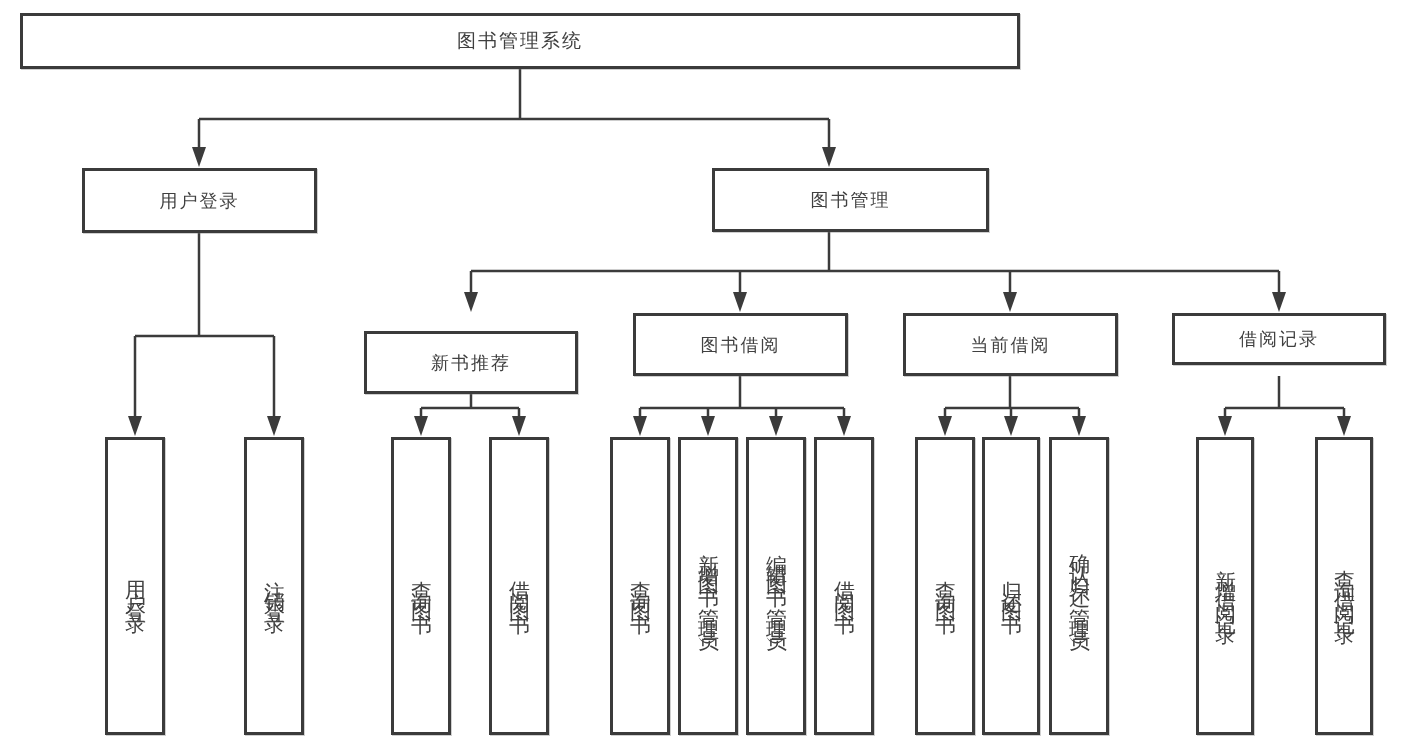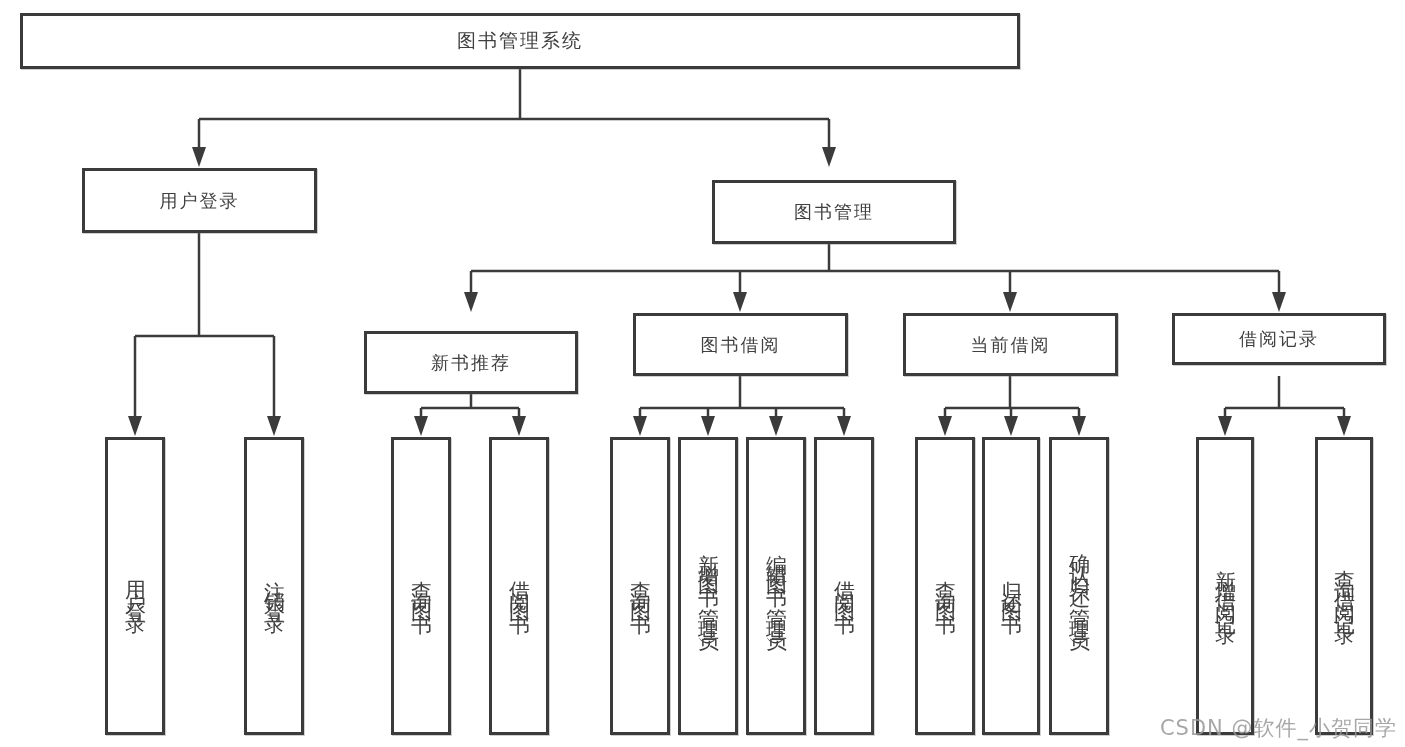--- a/index.html
+++ b/index.html
@@ -125,21 +125,21 @@
     </g>
   </svg>
 
   <div class="box root" style="left:20px; top:13px; width:1000px; height:56px;">
     <span class="lbl">图书管理系统</span>
   </div>
 
   <div class="box" style="left:82px; top:168px; width:235px; height:65px;">
     <span class="lbl">用户登录</span>
   </div>
-  <div class="box" style="left:712px; top:168px; width:244px; height:64px;margin-top:12px;">
+  <div class="box" style="left:712px; top:168px; width:277px; height:64px;">
     <span class="lbl">图书管理</span>
   </div>
 
   <div class="box" style="left:364px; top:331px; width:214px; height:63px;">
     <span class="lbl">新书推荐</span>
   </div>
   <div class="box" style="left:903px; top:313px; width:215px; height:63px;">
     <span class="lbl">当前借阅</span>
   </div>
   <div class="box" style="left:633px; top:313px; width:215px; height:63px;">
@@ -186,15 +186,14 @@
     <span class="lbl">确认归还（管理员）</span>
   </div>
 
   <div class="box leaf" style="left:1196px; top:437px; width:58px; height:298px;">
     <span class="lbl">新增借阅记录</span>
   </div>
   <div class="box leaf" style="left:1315px; top:437px; width:58px; height:298px;">
     <span class="lbl">查询借阅记录</span>
   </div>
 
-  <div id="watermark">CSDN @软件_小贺同学</div>
 
 </div>
 
 </body></html>

